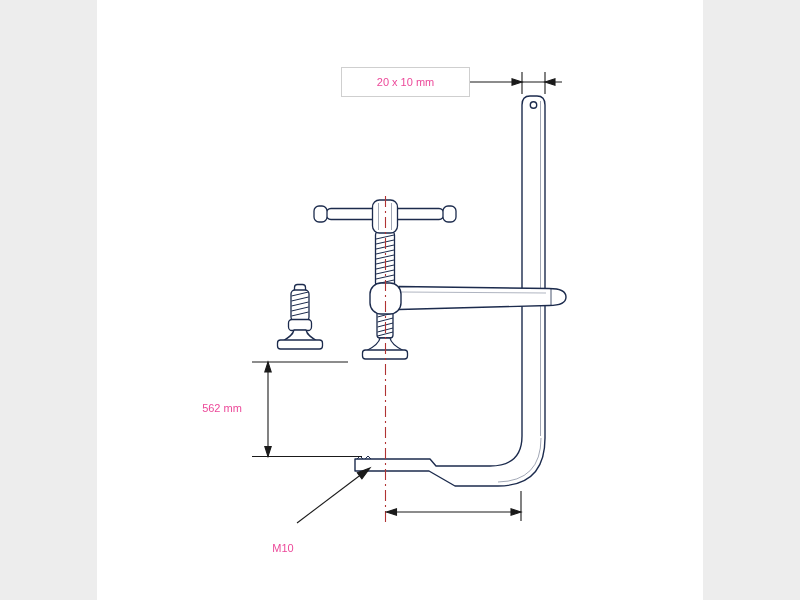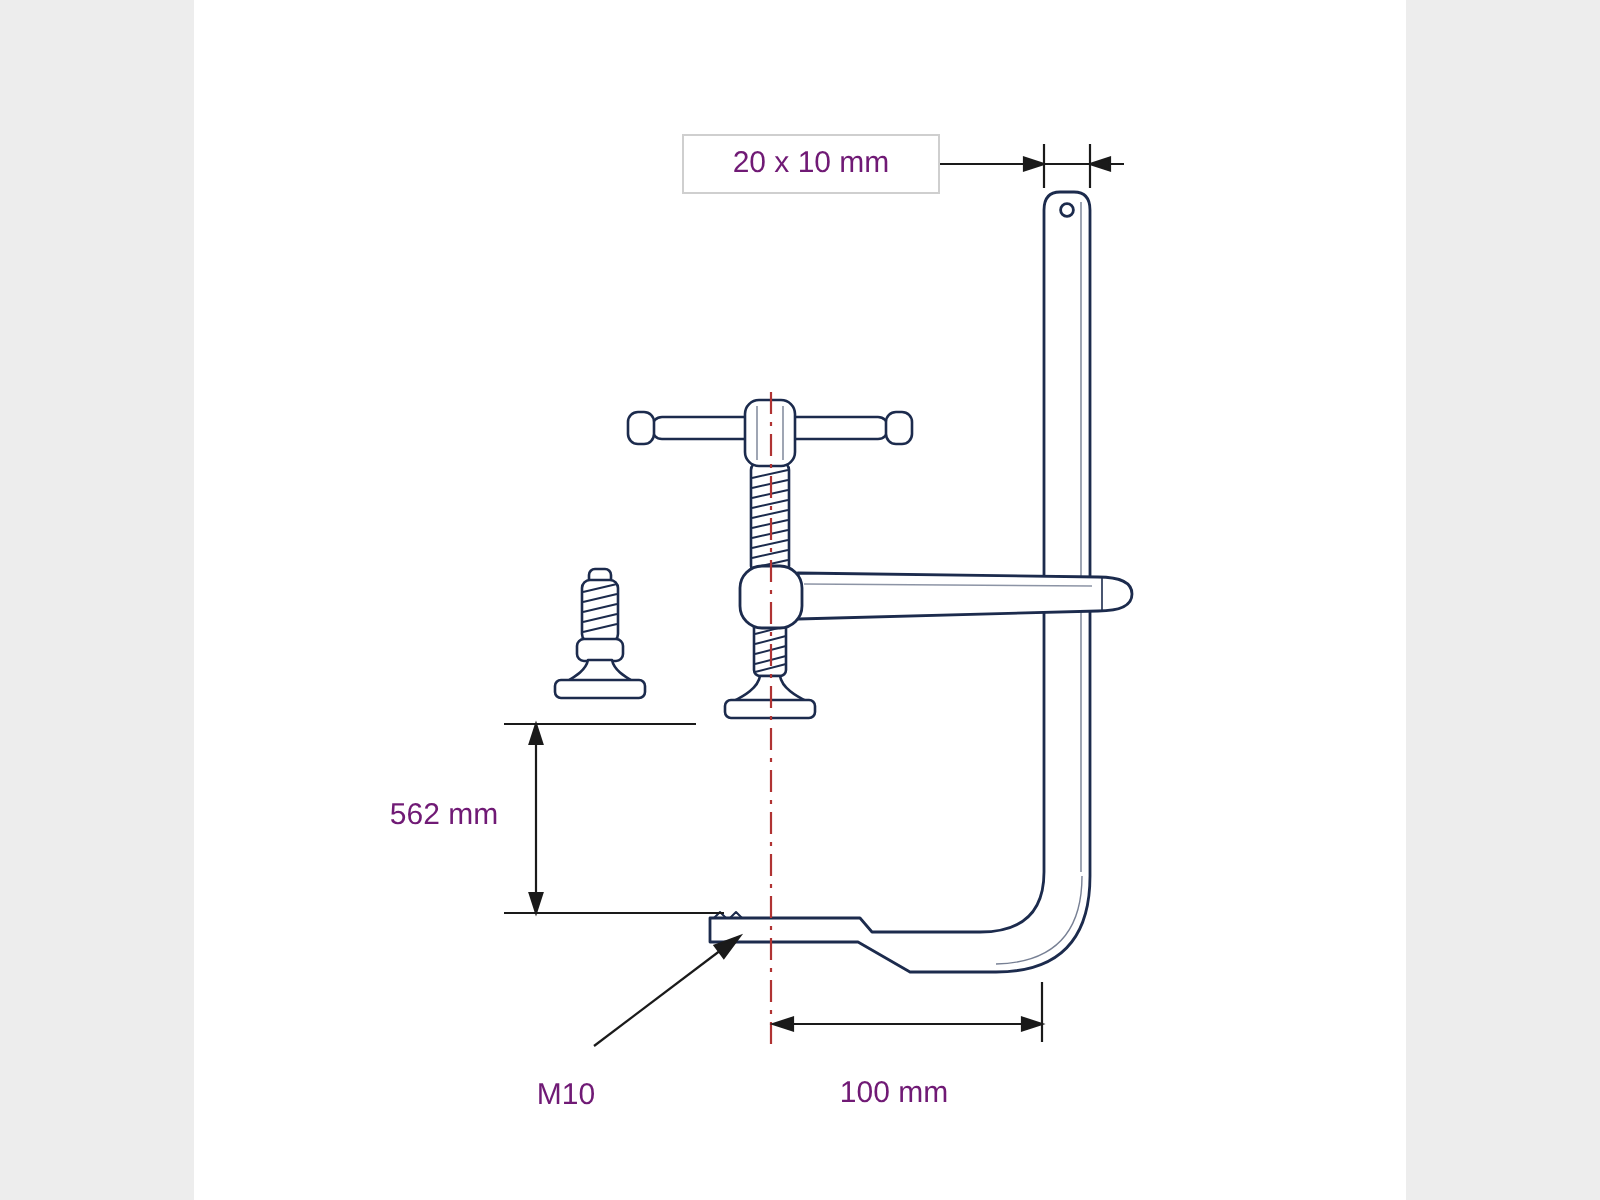--- a/index.html
+++ b/index.html
@@ -19,22 +19,22 @@
   }
   .page-margin.left  { left: 0;  width: 97px; }
   .page-margin.right { left: 703px; width: 97px; }
   .diagram-svg {
     position: absolute;
     left: 0; top: 0;
     width: 800px; height: 600px;
   }
   .dim-label {
     position: absolute;
-    color: #701a75;
-    font-size: 15px;
+    color: #ec4899;
+    font-size: 11px;
     text-align: center;
     line-height: 24px;
     white-space: nowrap;
   }
   .boxed {
     background: #ffffff;
     border: 1px solid #cfcfcf;
     line-height: 28px;
   }
 </style>
@@ -173,15 +173,14 @@
       <polygon points="370,468 361.9,478.9 357.3,472.8"></polygon>
     </g>
   </svg>
 
   <div class="dim-label boxed" style="left:341px; top:67px; width:127px; height:28px;">20 x 10 mm</div>
 
   <div class="dim-label" style="left:186px; top:396px; width:72px;">562 mm</div>
 
   <div class="dim-label" style="left:256px; top:536px; width:54px;">M10</div>
 
-  <div class="dim-label" style="left:407px; top:535px; width:80px;">100 mm</div>
 
 </div>
 
 </body></html>

